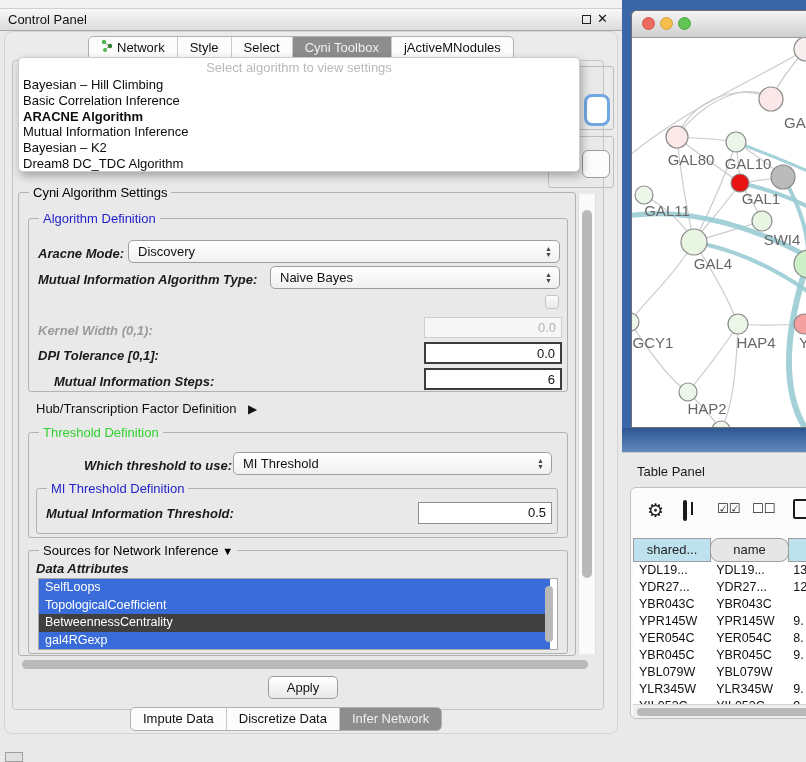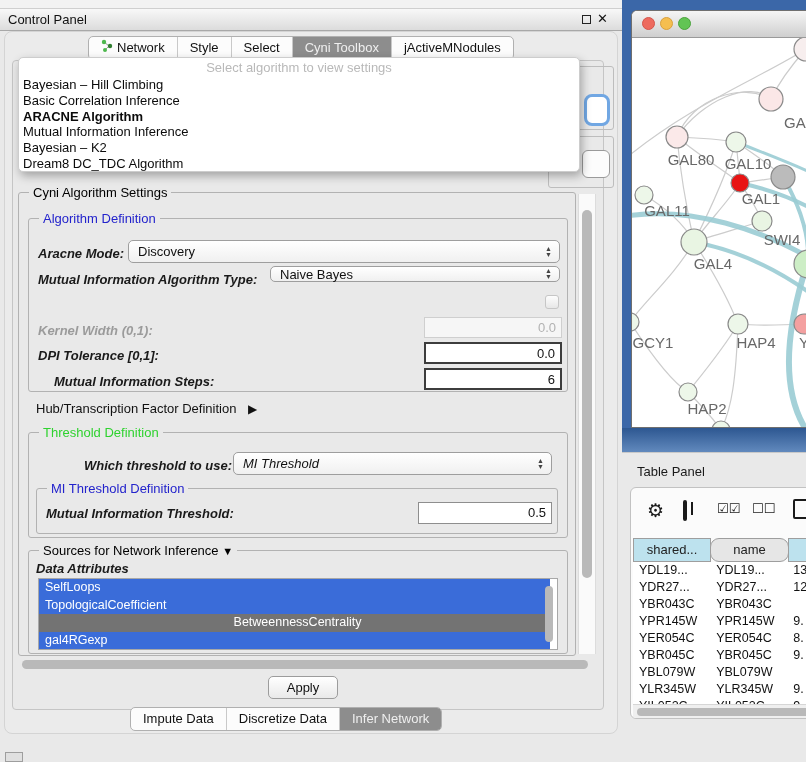--- a/index.html
+++ b/index.html
@@ -130,21 +130,21 @@
   <span class="abs lbl" style="left:38px;top:246px;">Aracne Mode:</span>
   <div class="abs combo" style="left:128px;top:240px;width:432px;height:23px;">
     <span>Discovery</span>
     <span class="stepper">
         <span>▲</span>
         <span>▼</span>
       </span>
   </div>
 
   <span class="abs lbl" style="left:38px;top:272px;">Mutual Information Algorithm Type:</span>
-  <div class="abs combo" style="left:270px;top:266px;width:290px;height:16px;">
+  <div class="abs combo" style="left:270px;top:266px;width:290px;height:23px;">
     <span>Naive Bayes</span>
     <span class="stepper">
         <span>▲</span>
         <span>▼</span>
       </span>
   </div>
 
   <div class="abs checkbox" style="left:545px;top:295px;"></div>
 
   <span class="abs lbl dis" style="left:38px;top:323px;">Kernel Width (0,1):</span>
@@ -158,21 +158,21 @@
 
   <span class="abs plain" style="left:36px;top:401px;">
     <span>Hub/Transcription Factor Definition</span>
     <span style="font-size:12px;margin-left:8px;">▶</span>
   </span>
 
   <div class="abs group" style="left:28px;top:432px;width:540px;height:106px;">
     <span class="grouplabel green">Threshold Definition</span>
   </div>
   <span class="abs lbl" style="left:84px;top:458px;">Which threshold to use:</span>
-  <div class="abs combo" style="left:233px;top:452px;width:319px;height:23px;font-style:italic;">
+  <div class="abs combo" style="left:233px;top:452px;width:319px;height:23px;">
     <span>MI Threshold</span>
     <span class="stepper">
         <span>▲</span>
         <span>▼</span>
       </span>
   </div>
   <div class="abs group" style="left:36px;top:488px;width:522px;height:46px;">
     <span class="grouplabel blue">MI Threshold Definition</span>
   </div>
   <span class="abs lbl" style="left:46px;top:506px;">Mutual Information Threshold:</span>
@@ -181,21 +181,21 @@
   <div class="abs group" style="left:28px;top:550px;width:540px;height:104px;">
     <span class="grouplabel">
       <span>Sources for Network Inference</span>
       <span style="font-size:11px;">▼</span>
     </span>
   </div>
   <span class="abs lbl" style="left:36px;top:561px;">Data Attributes</span>
   <div class="abs listbox" style="left:38px;top:578px;width:520px;height:72px;">
     <div class="listrow" style="background:#3a6cd9;">SelfLoops</div>
     <div class="listrow" style="background:#3a6cd9;">TopologicalCoefficient</div>
-    <div class="listrow" style="background:#737373;text-align:center;">BetweennessCentrality</div>
+    <div class="listrow" style="background:#404040;">BetweennessCentrality</div>
     <div class="listrow" style="background:#3a6cd9;">gal4RGexp</div>
   </div>
   <div class="abs vthumb" style="left:545px;top:586px;width:8px;height:56px;"></div>
 
   <div class="abs vtrack" style="left:578px;top:194px;width:18px;height:460px;"></div>
   <div class="abs vthumb" style="left:582px;top:210px;width:10px;height:368px;"></div>
 
   <div class="abs hthumb" style="left:22px;top:660px;width:566px;height:9px;"></div>
 
   <div class="abs applybtn" style="left:268px;top:676px;width:70px;height:23px;">Apply</div>

